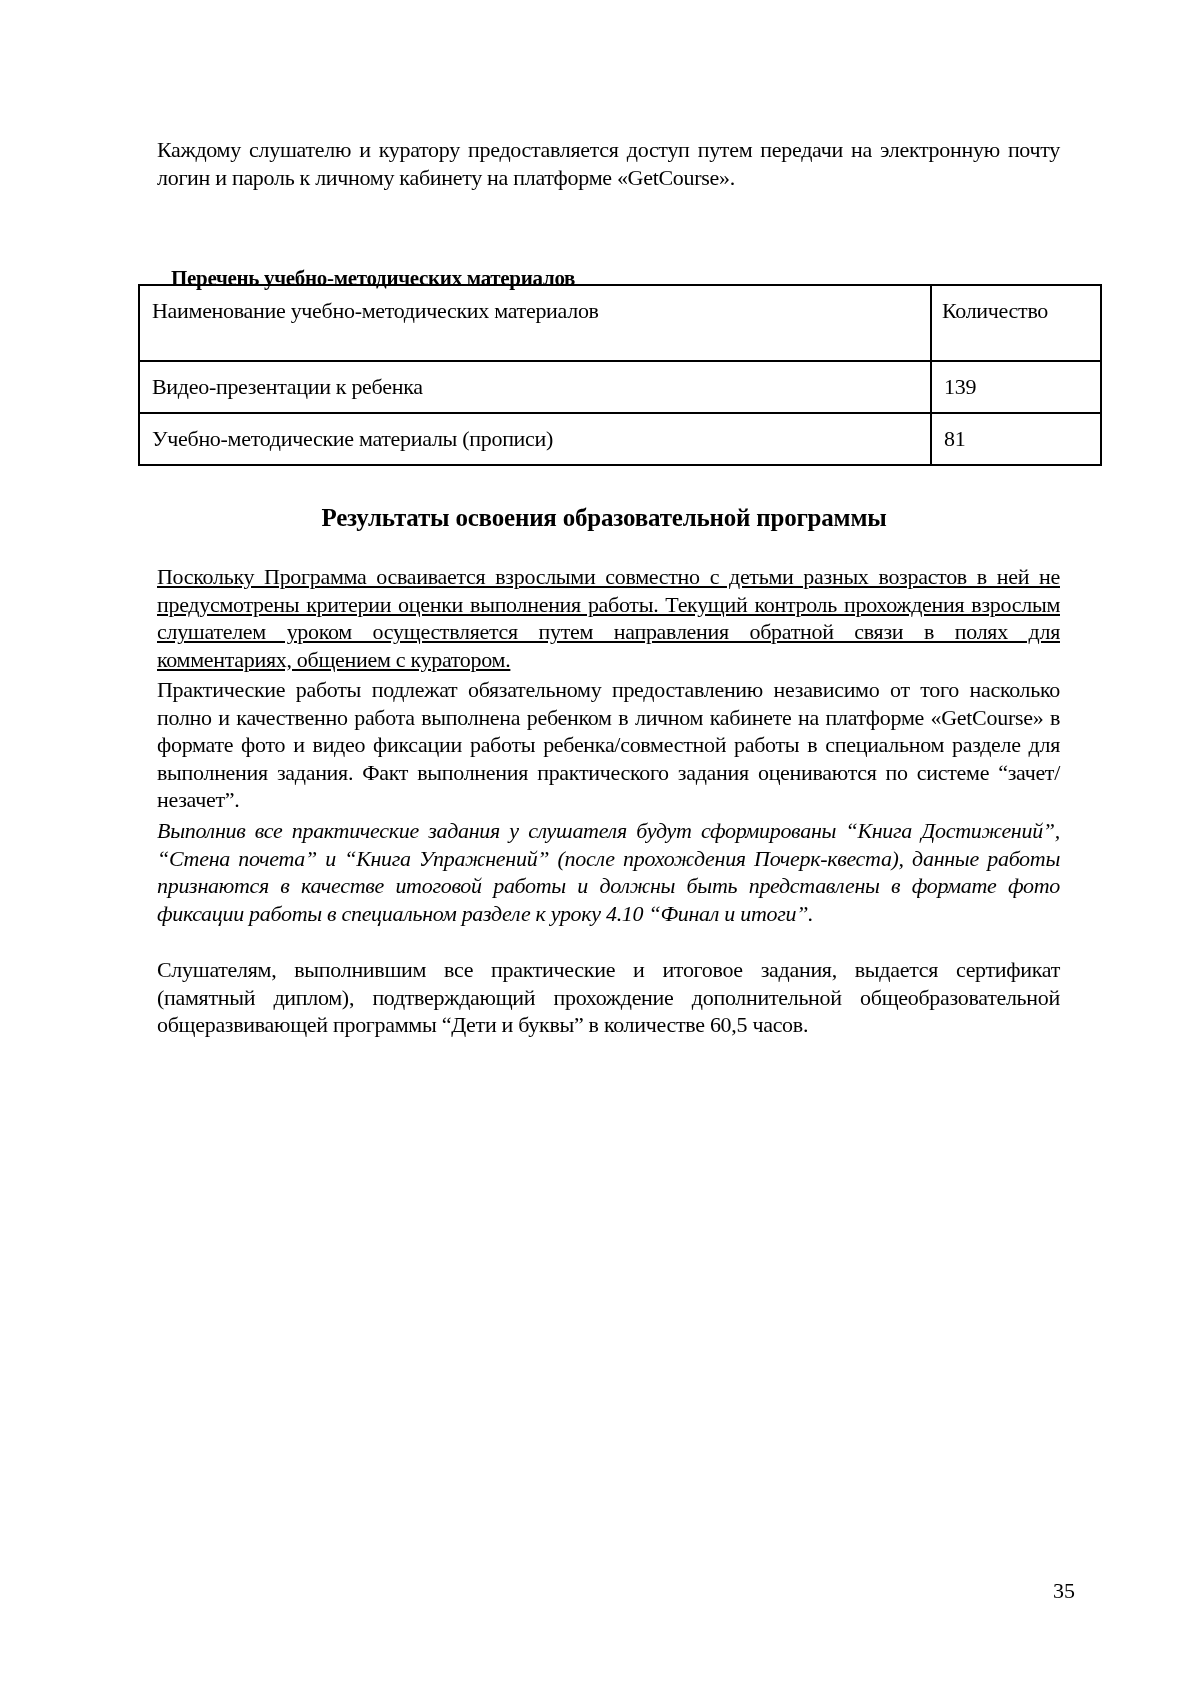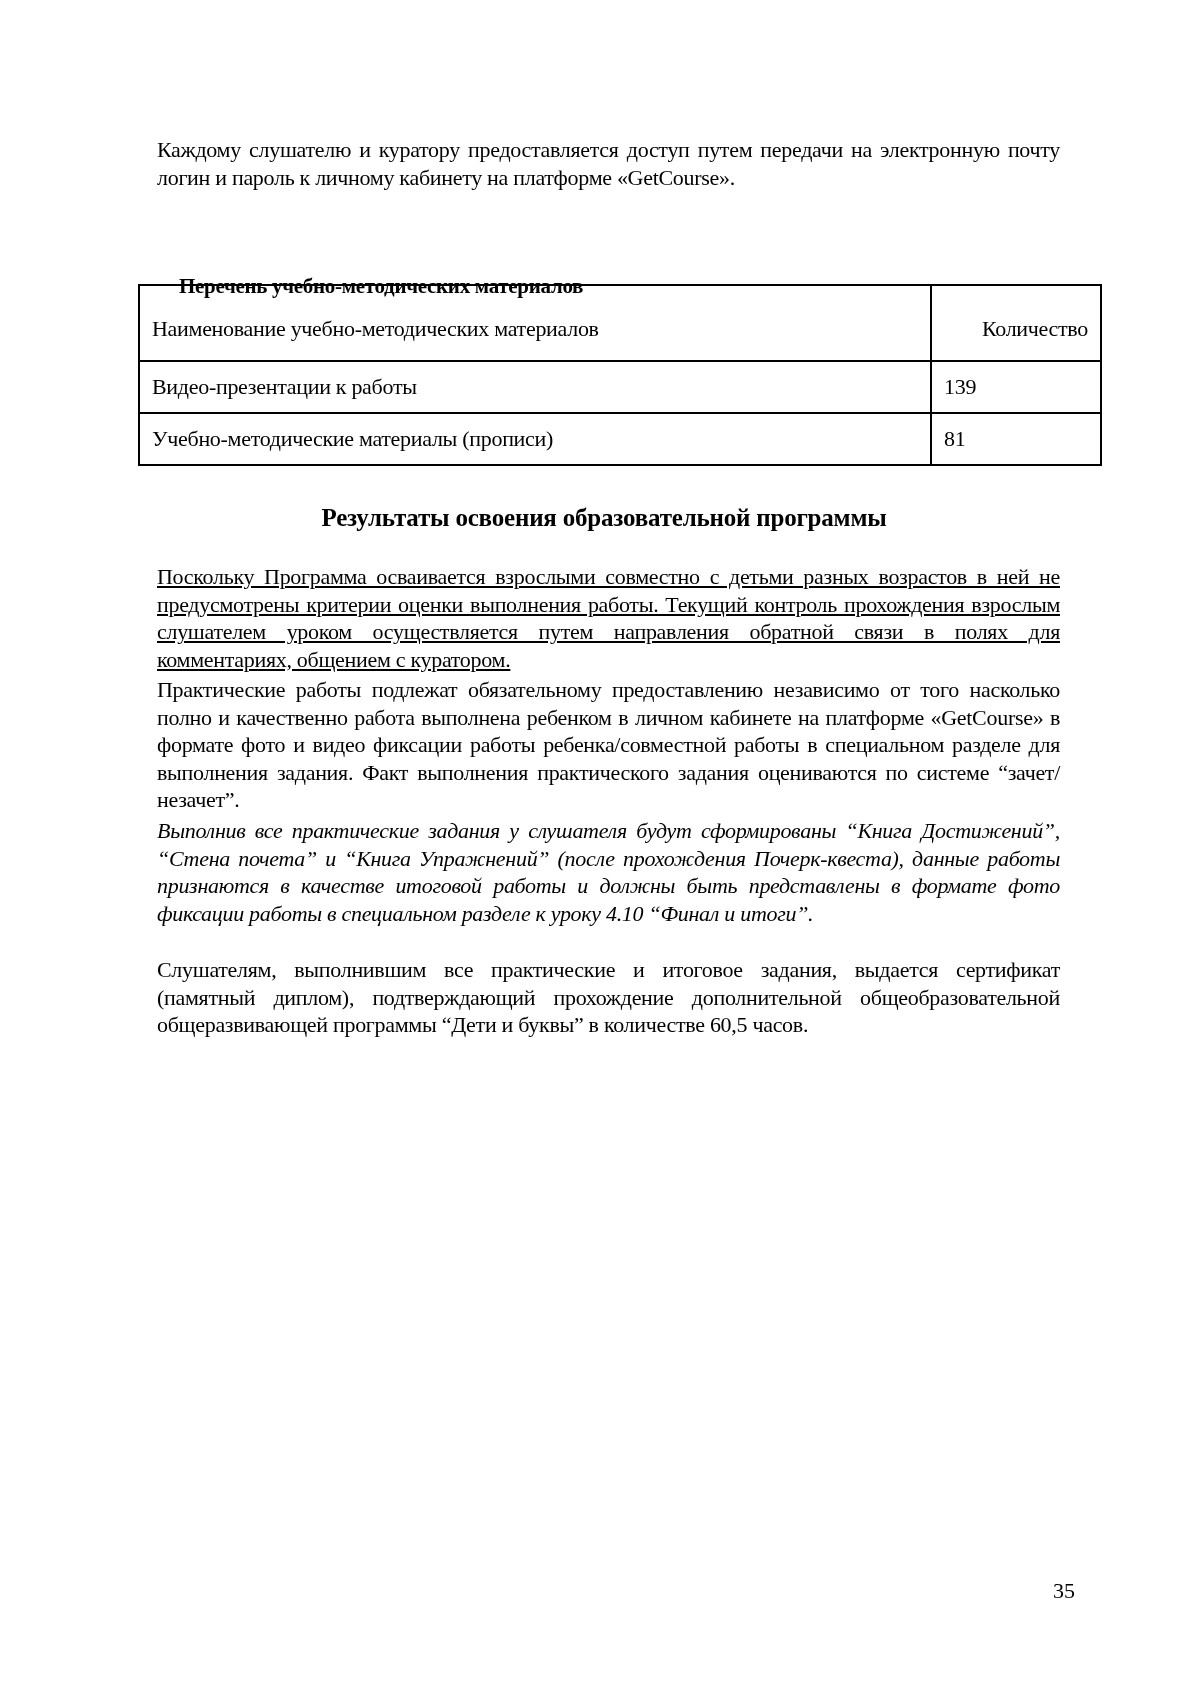--- a/index.html
+++ b/index.html
@@ -8,33 +8,33 @@
     font-family: "Liberation Serif", serif; color: #000; font-size: 22px;
   }
   .page { position: absolute; left: 0; top: 0; width: 1200px; height: 1376px; }
   .para {
     position: absolute; left: 157px; width: 903px;
     text-align: justify; line-height: 27.5px; margin: 0;
     letter-spacing: -0.3px;
   }
   .caption {
     position: absolute; left: 163px; top: 258px;
-    font-weight: bold; font-size: 21px; margin: 16px; letter-spacing: -0.3px;
+    font-weight: bold; font-size: 21px; margin: 8px; letter-spacing: -0.3px;
   }
   table.materials {
     position: absolute; left: 138px; top: 284px; width: 964px;
     border-collapse: collapse; font-size: 22px;
   }
   table.materials td {
     border: 2px solid #000; padding: 0 12px; vertical-align: top;
     letter-spacing: -0.3px;
   }
   table.materials td.qty { width: 144px; text-align: left; }
-  table.materials tr.head td { height: 76px; padding-top: 30px; box-sizing: border-box; }
-  table.materials tr.head td.qty { text-align: right; padding-left: 10px; }
+  table.materials tr.head td { height: 76px; padding-top: 12px; box-sizing: border-box; }
+  table.materials tr.head td.qty { text-align: left; padding-left: 10px; }
   table.materials tr.row td { height: 50px; vertical-align: middle; }
   .section-title {
     position: absolute; left: 0; width: 1200px; top: 500px;
     text-align: center; font-weight: bold; font-size: 25px; margin: 4px;
     letter-spacing: -0.2px;
   }
   .page-number {
     position: absolute; left: 1025px; top: 1578px; font-size: 22px; margin-left: 28px;
   }
 </style>
@@ -47,21 +47,21 @@
 
   <p class="caption">Перечень учебно-методических материалов</p>
 
   <table class="materials">
     <tbody>
         <tr class="head">
       <td>Наименование учебно-методических материалов</td>
       <td class="qty">Количество</td>
     </tr>
     <tr class="row">
-      <td>Видео-презентации к работы</td>
+      <td>Видео-презентации к ребенка</td>
       <td class="qty">139</td>
     </tr>
     <tr class="row">
       <td>Учебно-методические материалы (прописи)</td>
       <td class="qty">81</td>
     </tr>
   </tbody>
     </table>
 
   <h2 class="section-title">Результаты освоения образовательной программы</h2>

